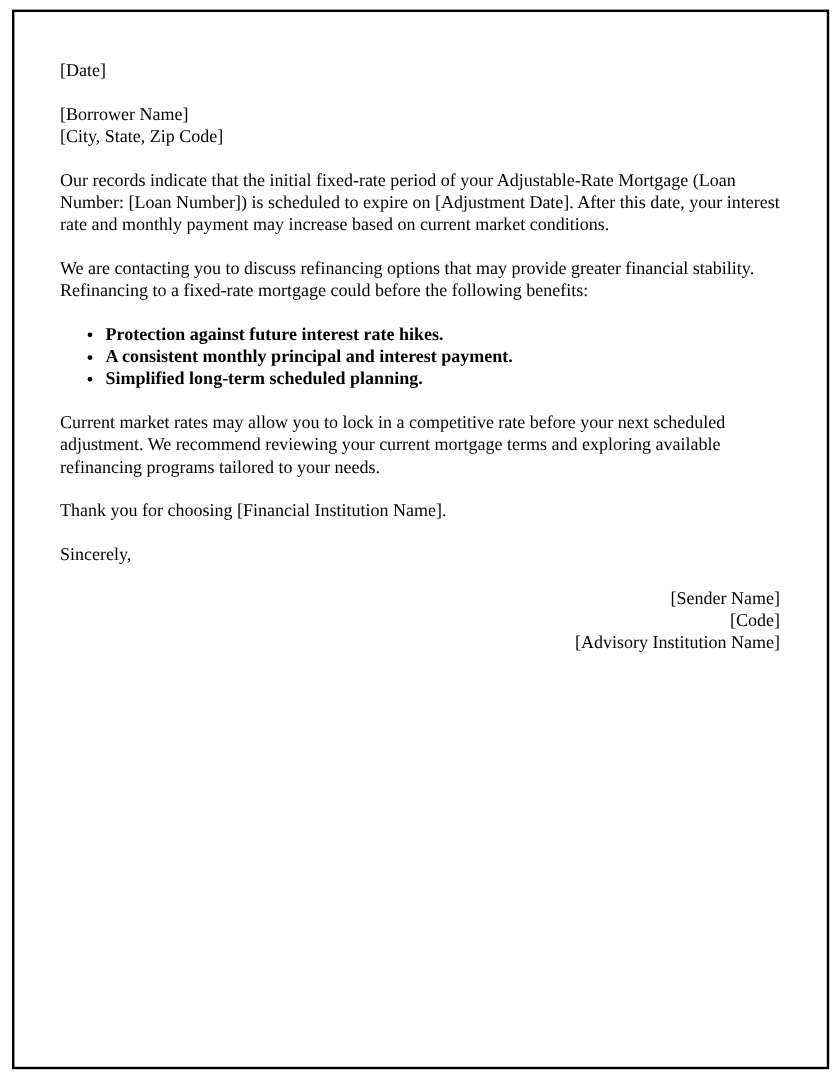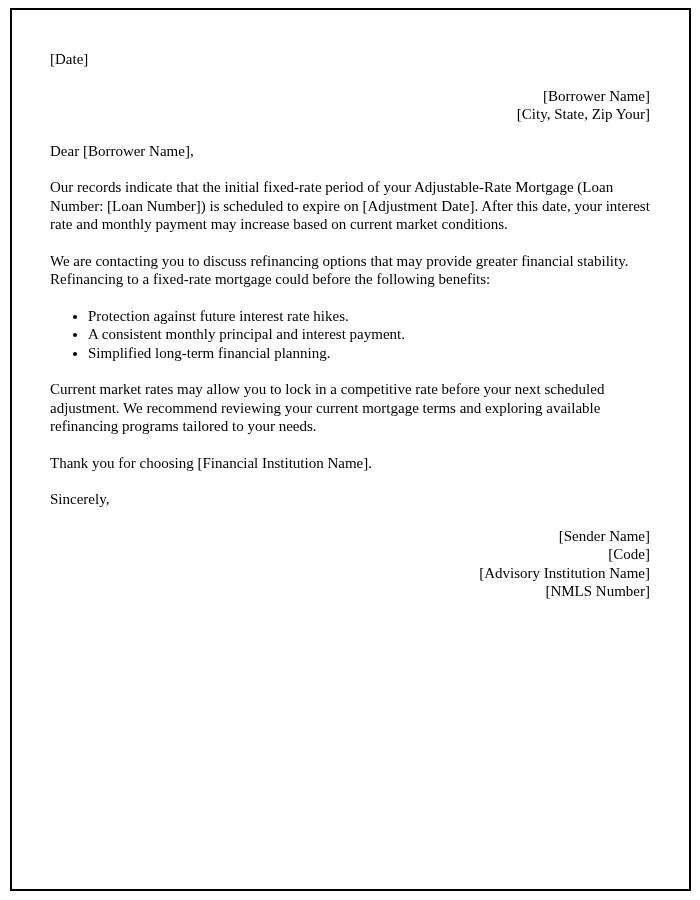--- a/index.html
+++ b/index.html
@@ -31,70 +31,68 @@
     top: 40px;
     width: 600px;
     font-size: 15px;
     line-height: 18.5px;
   }
   .block {
     margin: 0 0 18px 0;
   }
   .line {
     margin: 0;
-    text-align: right;
   }
   ul.benefits {
     margin: 0 0 18px 0;
     padding: 0 0 0 38px;
     list-style-type: disc;
+    font-weight: bold;
   }
   ul.benefits li {
     margin: 0;
     padding: 0;
   }
   .sig-block p {
     margin: 0;
     text-align: right;
   }
 </style>
 </head>
 <body>
 
 <div class="page">
   <div class="letter">
 
     <p class="block">[Date]</p>
 
     <div class="block">
       <p class="line">[Borrower Name]</p>
-      <p class="line">[City, State, Zip Your]</p>
+      <p class="line">[City, State, Zip Code]</p>
     </div>
 
 
-    <p class="block">Dear [Borrower Name],</p>
 
     <p class="block">Our records indicate that the initial fixed-rate period of your Adjustable-Rate Mortgage (Loan Number: [Loan Number]) is scheduled to expire on [Adjustment Date]. After this date, your interest rate and monthly payment may increase based on current market conditions.</p>
 
     <p class="block">We are contacting you to discuss refinancing options that may provide greater financial stability. Refinancing to a fixed-rate mortgage could before the following benefits:</p>
 
     <ul class="benefits">
       <li>Protection against future interest rate hikes.</li>
       <li>A consistent monthly principal and interest payment.</li>
-      <li>Simplified long-term financial planning.</li>
+      <li>Simplified long-term scheduled planning.</li>
     </ul>
 
     <p class="block">Current market rates may allow you to lock in a competitive rate before your next scheduled adjustment. We recommend reviewing your current mortgage terms and exploring available refinancing programs tailored to your needs.</p>
 
 
     <p class="block">Thank you for choosing [Financial Institution Name].</p>
 
     <p class="block">Sincerely,</p>
 
     <div class="sig-block">
       <p>[Sender Name]</p>
       <p>[Code]</p>
       <p>[Advisory Institution Name]</p>
-      <p>[NMLS Number]</p>
     </div>
 
   </div>
 </div>
 
 </body></html>

